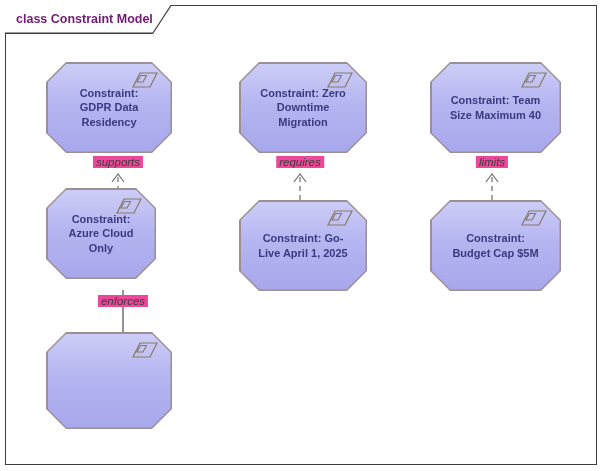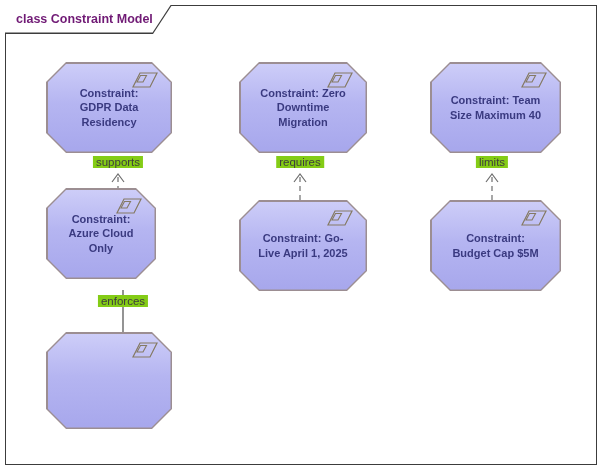--- a/index.html
+++ b/index.html
@@ -49,22 +49,22 @@
   .n2{left:239px;top:62px;width:128px;height:91px;}
   .n3{left:430px;top:62px;width:131px;height:91px;}
   .n4{left:46px;top:188px;width:110px;height:91px;}
   .n5{left:239px;top:200px;width:128px;height:91px;}
   .n6{left:430px;top:200px;width:131px;height:91px;}
   .n7{left:46px;top:332px;width:126px;height:97px;}
   
   .connector-svg{position:absolute;left:0;top:0;width:603px;height:471px;pointer-events:none;}
   .conn-label{
     position:absolute;transform:translateX(-50%);
-    background:#84cc16;padding:0 3px;
-    font-size:11.5px;color:#3d3d3d;white-space:nowrap;
+    background:#ec4899;padding:0 3px;
+    font-size:11.5px;color:#3d3d3d;white-space:nowrap;font-style:italic;
   }
   .lbl-supports{left:118px;top:156px;}
   .lbl-requires{left:300px;top:156px;}
   .lbl-limits  {left:492px;top:156px;}
   .lbl-enforces{left:123px;top:295px;}
 </style>
 </head>
 <body>
 
 <div class="frame"></div>

